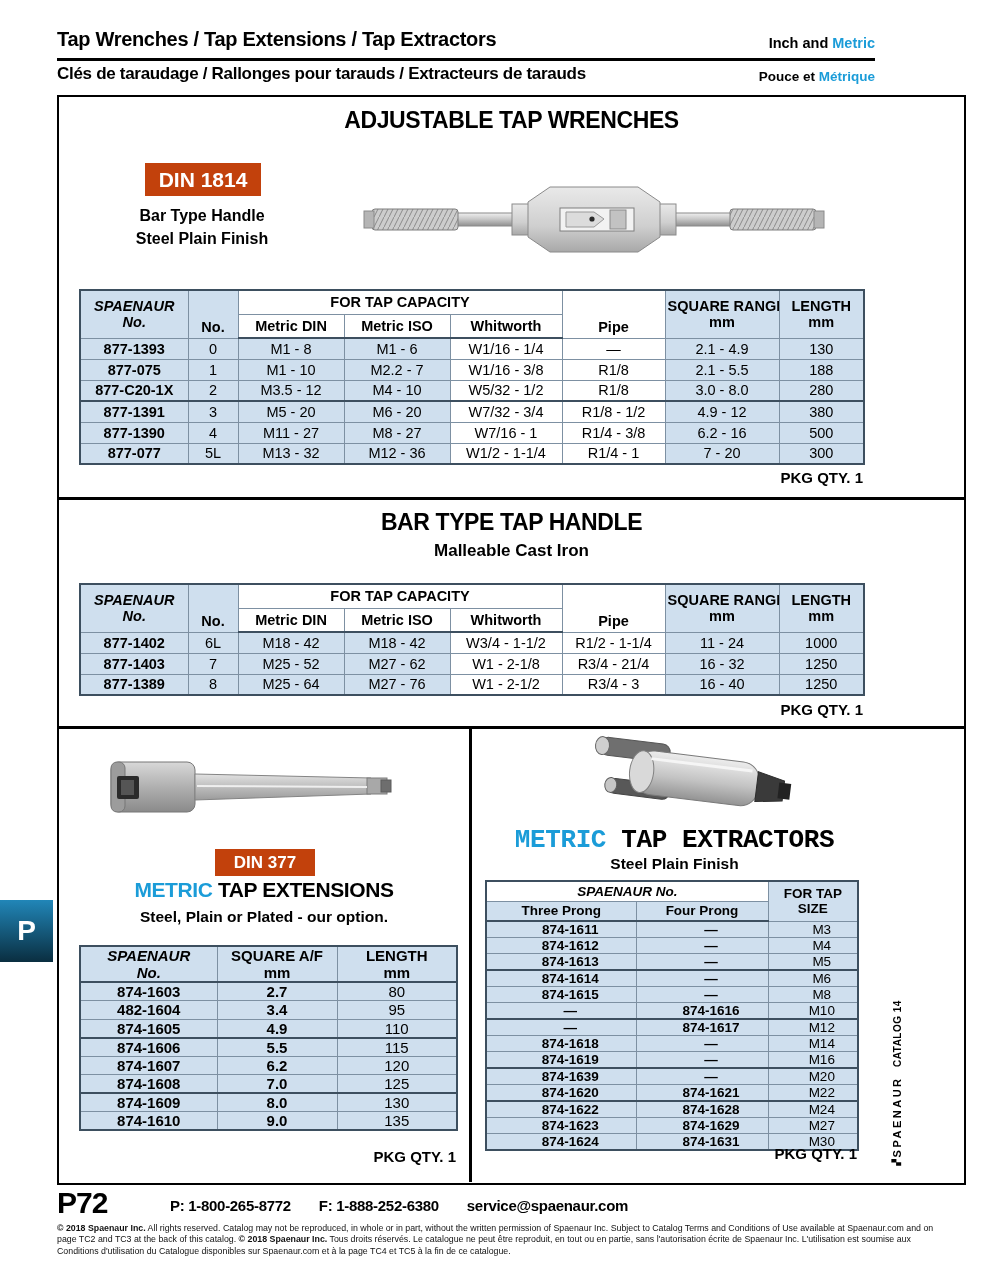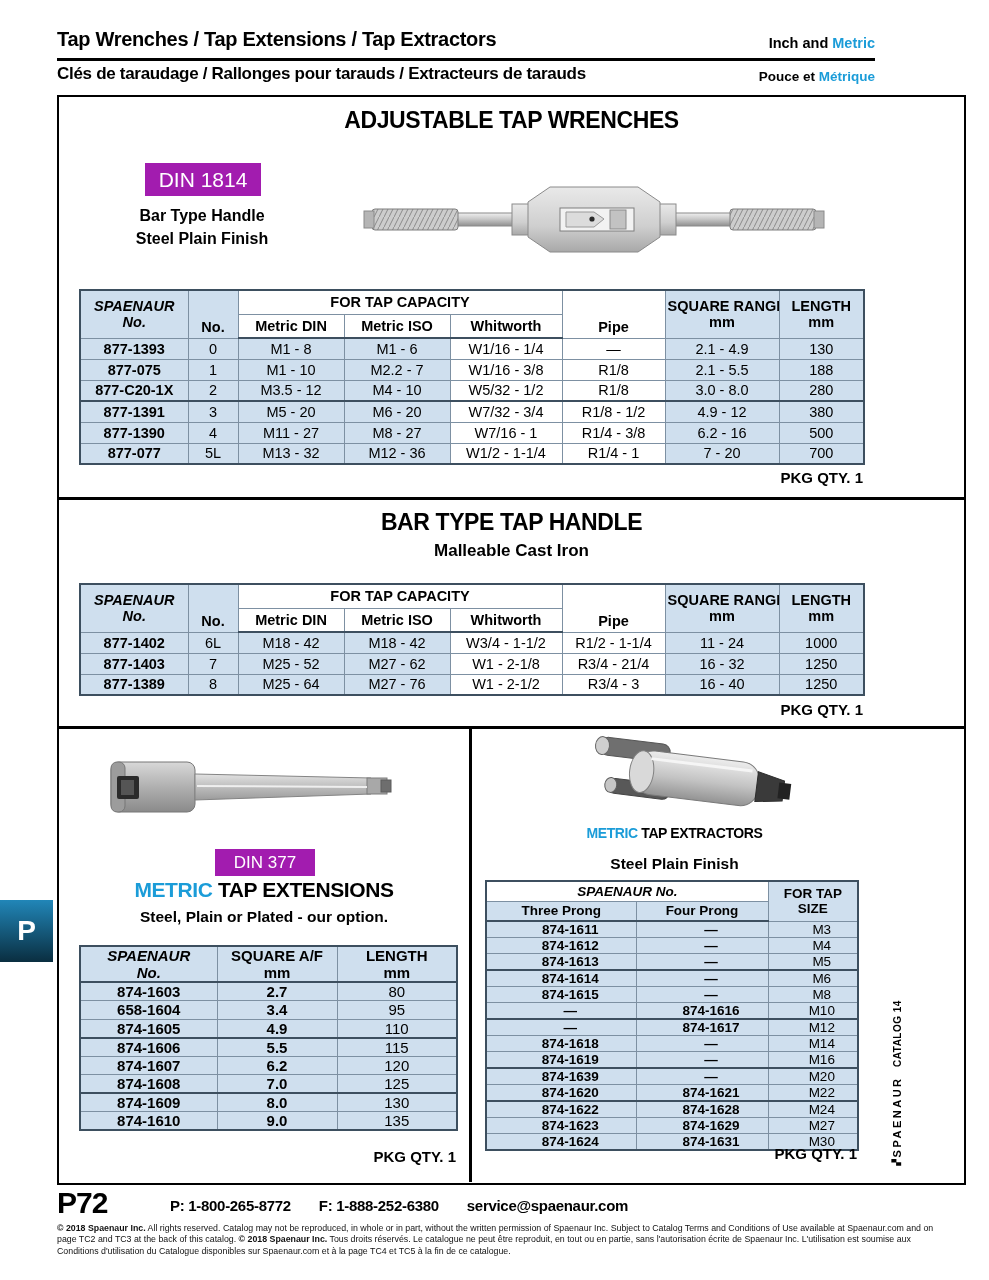--- a/index.html
+++ b/index.html
@@ -15,21 +15,21 @@
   .hdr-title-fr{font-size:17px; font-weight:bold; letter-spacing:-0.3px;}
   .hdr-units{font-size:14.5px; font-weight:bold;}
   .hdr-units-fr{font-size:13.5px; font-weight:bold;}
   .accent{color:var(--accent);margin-top:20px;}
   .hdr-rule{position:absolute; left:57px; top:58px; width:818px; height:2.5px; background:#000;}
 
   
   .main-box{position:absolute; left:57px; top:95px; width:909px; height:1090px; border:2.5px solid #000;}
   .sec-title{position:absolute; left:0; width:100%; text-align:center; font-size:23px; font-weight:bold; letter-spacing:-0.4px;}
   .sec-sub{position:absolute; text-align:center; font-weight:bold;}
-  .din-badge{position:absolute; background:#a21caf; color:#fff; font-weight:normal; display:flex; align-items:center; justify-content:center;}
+  .din-badge{position:absolute; background:#c2410c; color:#fff; font-weight:bold; display:flex; align-items:center; justify-content:center;}
   .divider-h{position:absolute; left:0; width:100%; background:#000;}
   .divider-v{position:absolute; background:#000;}
   .pkg{position:absolute; text-align:right; font-size:15px; font-weight:bold;}
 
   
   table{border-collapse:collapse; table-layout:fixed; position:absolute;}
   th,td{border:1px solid #7d90a2; text-align:center; vertical-align:middle; padding:0 2px; overflow:hidden; white-space:nowrap;}
   table{border:2px solid #3d4f5f;}
   thead tr:last-child th{border-bottom:2px solid #3d4f5f;}
   tr.group-start td{border-top:2px solid #3d4f5f;}
@@ -207,21 +207,21 @@
             <td class="cb">500</td>
           </tr>
           <tr>
             <td class="cb bold">877-077</td>
             <td class="cb">5L</td>
             <td class="cb">M13 - 32</td>
             <td class="cb">M12 - 36</td>
             <td class="cw">W1/2 - 1-1/4</td>
             <td class="cw">R1/4 - 1</td>
             <td class="cb">7 - 20</td>
-            <td class="cb">700</td>
+            <td class="cb">300</td>
           </tr>
         </tbody>
     </table>
     <div class="pkg" style="left:20px; top:372px; width:784px;">PKG QTY. 1</div>
 
     <div class="divider-h" style="top:400px; height:2.5px;"></div>
 
     <div class="sec-title" style="top:412px;">BAR TYPE TAP HANDLE</div>
     <div class="sec-sub" style="left:0; top:444px; width:100%; font-size:17px;">Malleable Cast Iron</div>
 
@@ -346,21 +346,21 @@
             </th>
         </tr>
       </thead>
       <tbody>
           <tr>
             <td class="cb bold">874-1603</td>
             <td class="cb bold">2.7</td>
             <td class="cb">80</td>
           </tr>
           <tr>
-            <td class="cb bold">658-1604</td>
+            <td class="cb bold">482-1604</td>
             <td class="cb bold">3.4</td>
             <td class="cb">95</td>
           </tr>
           <tr>
             <td class="cb bold">874-1605</td>
             <td class="cb bold">4.9</td>
             <td class="cb">110</td>
           </tr>
           <tr class="group-start">
             <td class="cb bold">874-1606</td>
@@ -404,21 +404,21 @@
         <ellipse cx="20" cy="27" rx="7" ry="9" fill="#cfcfcf" stroke="#666"></ellipse>
         <rect x="30" y="58" width="62" height="15" rx="7" fill="#585858" stroke="#444"></rect>
         <ellipse cx="33" cy="65" rx="6" ry="7.5" fill="#c6c6c6" stroke="#5c5c5c"></ellipse>
         <rect x="55" y="26" width="125" height="44" rx="18" fill="url(#gext)" stroke="#7a7a7a"></rect>
         <ellipse cx="62" cy="48" rx="12" ry="21" fill="#d9d9d9" stroke="#808080"></ellipse>
         <polygon points="178,34 205,40 205,60 178,64" fill="#3a3a3a" stroke="#2c2c2c"></polygon>
         <rect x="200" y="42" width="12" height="16" fill="#222"></rect>
         <line x1="70" y1="34" x2="172" y2="34" stroke="#f5f5f5" stroke-width="3"></line>
       </g>
     </svg>
-    <div class="sec-title" style="left:413px; top:728px; width:405px; font-size:14px;"><span class="accent">METRIC</span><span> TAP EXTRACTORS</span></div>
+    <div class="sec-title" style="left:413px; top:728px; width:405px; font-size:26px;font-family:Liberation Mono, monospace;"><span class="accent">METRIC</span><span> TAP EXTRACTORS</span></div>
     <div class="sec-sub" style="left:413px; top:758px; width:405px; font-size:15.5px;">Steel Plain Finish</div>
 
     <table class="t-extr" style="left:426px; top:783px; width:372px;">
       <colgroup>
           <col style="width:150px">
           <col style="width:132px">
           <col style="width:90px">
         </colgroup>
       <thead>
         <tr>

